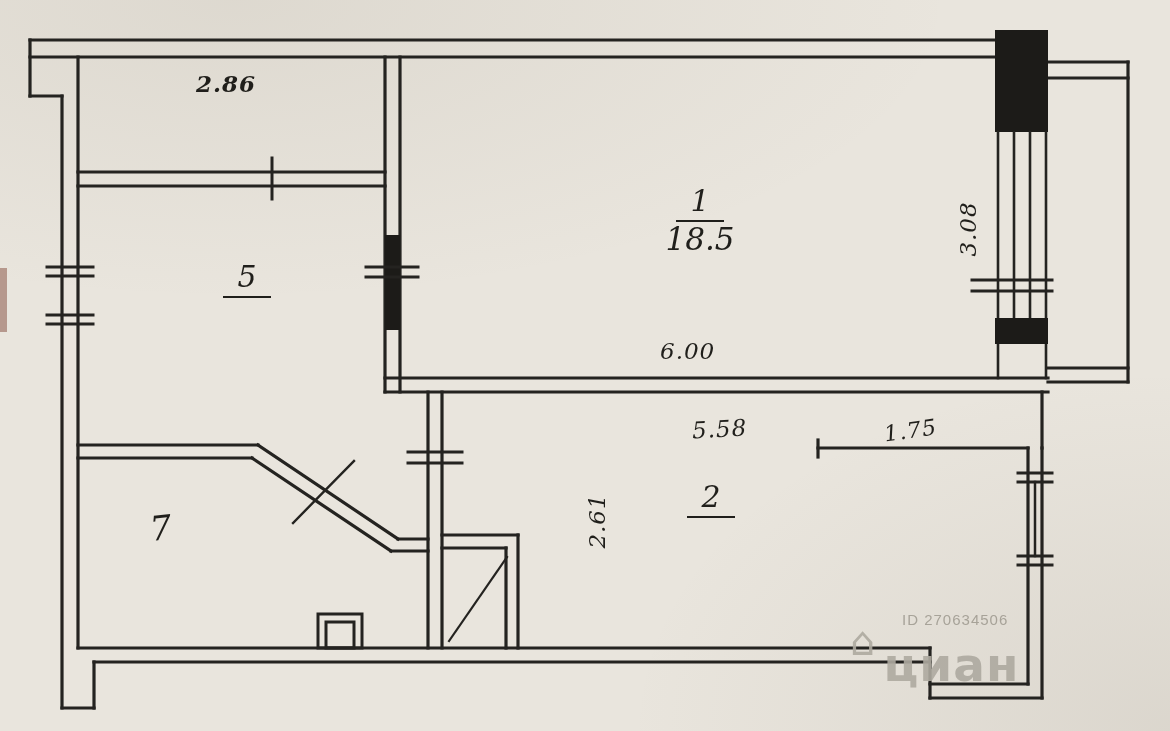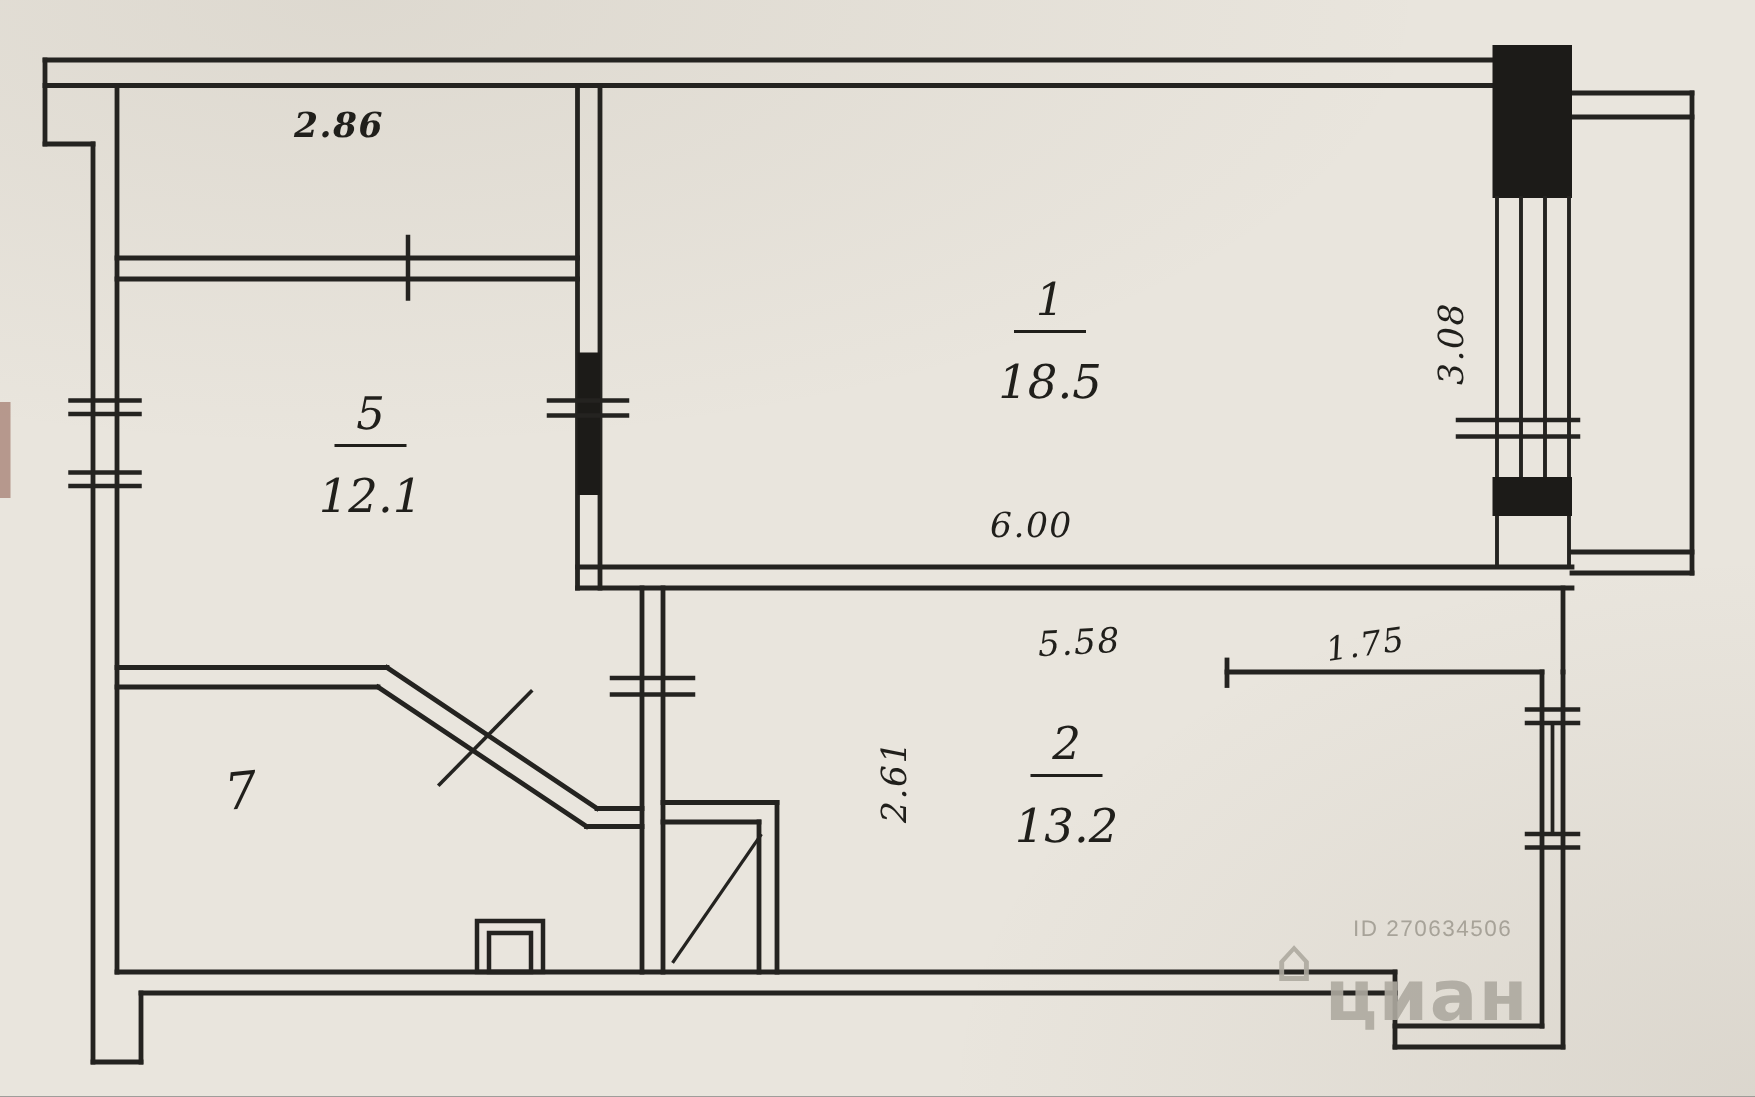--- a/index.html
+++ b/index.html
@@ -8,21 +8,21 @@
     background:
       radial-gradient(1200px 500px at 20% 0%, rgba(120,110,90,0.10), transparent 60%),
       radial-gradient(900px 600px at 100% 100%, rgba(120,110,95,0.12), transparent 60%),
       #e9e5dd;
     font-family:"DejaVu Serif", serif;
   }
   .plan-svg{position:absolute;left:0;top:0;}
   .lbl{position:absolute;color:#201f1b;font-style:italic;white-space:nowrap;}
   .room{text-align:center;}
   .room .num{display:inline-block;font-size:30px;line-height:1;padding:0 14px 4px;border-bottom:2.5px solid #201f1b;}
-  .room .area{font-size:31px;line-height:1.1;margin-top:16px;}
+  .room .area{font-size:31px;line-height:1.1;margin-top:0;}
   .dim{font-size:23px;letter-spacing:1px;}
   .rot{transform:rotate(-90deg);transform-origin:center;text-align:center;}
   .tilt1{transform:rotate(-3deg);}
   .tilt2{transform:rotate(-8deg);}
   .room7{font-size:34px;transform:rotate(-6deg);}
   .watermark{
     position:absolute;left:850px;top:593px;display:flex;align-items:center;gap:8px;
     color:#aeaaa0;opacity:.9;font-style:normal;font-family:"DejaVu Sans", sans-serif;
   }
   .watermark .house{font-size:40px;line-height:1;}
@@ -145,26 +145,24 @@
     </g>
   </svg>
 
   <div class="lbl room" style="left:640px;top:186px;width:120px;">
     <span class="num">1</span>
     <div class="area">18.5</div>
   </div>
 
   <div class="lbl room" style="left:187px;top:262px;width:120px;">
     <span class="num">5</span>
-    <div class="area">12.1</div>
   </div>
 
   <div class="lbl room" style="left:651px;top:482px;width:120px;">
     <span class="num">2</span>
-    <div class="area">13.2</div>
   </div>
 
   <div class="lbl room7" style="left:150px;top:508px;position:absolute;color:#201f1b;font-style:italic;">7</div>
 
   <div class="lbl dim" style="left:196px;top:70px;font-weight:bold;">2.86</div>
   <div class="lbl dim" style="left:660px;top:338px;text-align:center;">6.00</div>
   <div class="lbl dim tilt1" style="left:692px;top:416px;">5.58</div>
   <div class="lbl dim tilt2" style="left:884px;top:418px;font-size:22px;">1.75</div>
   <div class="lbl dim rot" style="left:933px;top:216px;width:70px;">3.08</div>
   <div class="lbl dim rot" style="left:562px;top:508px;width:70px;">2.61</div>

